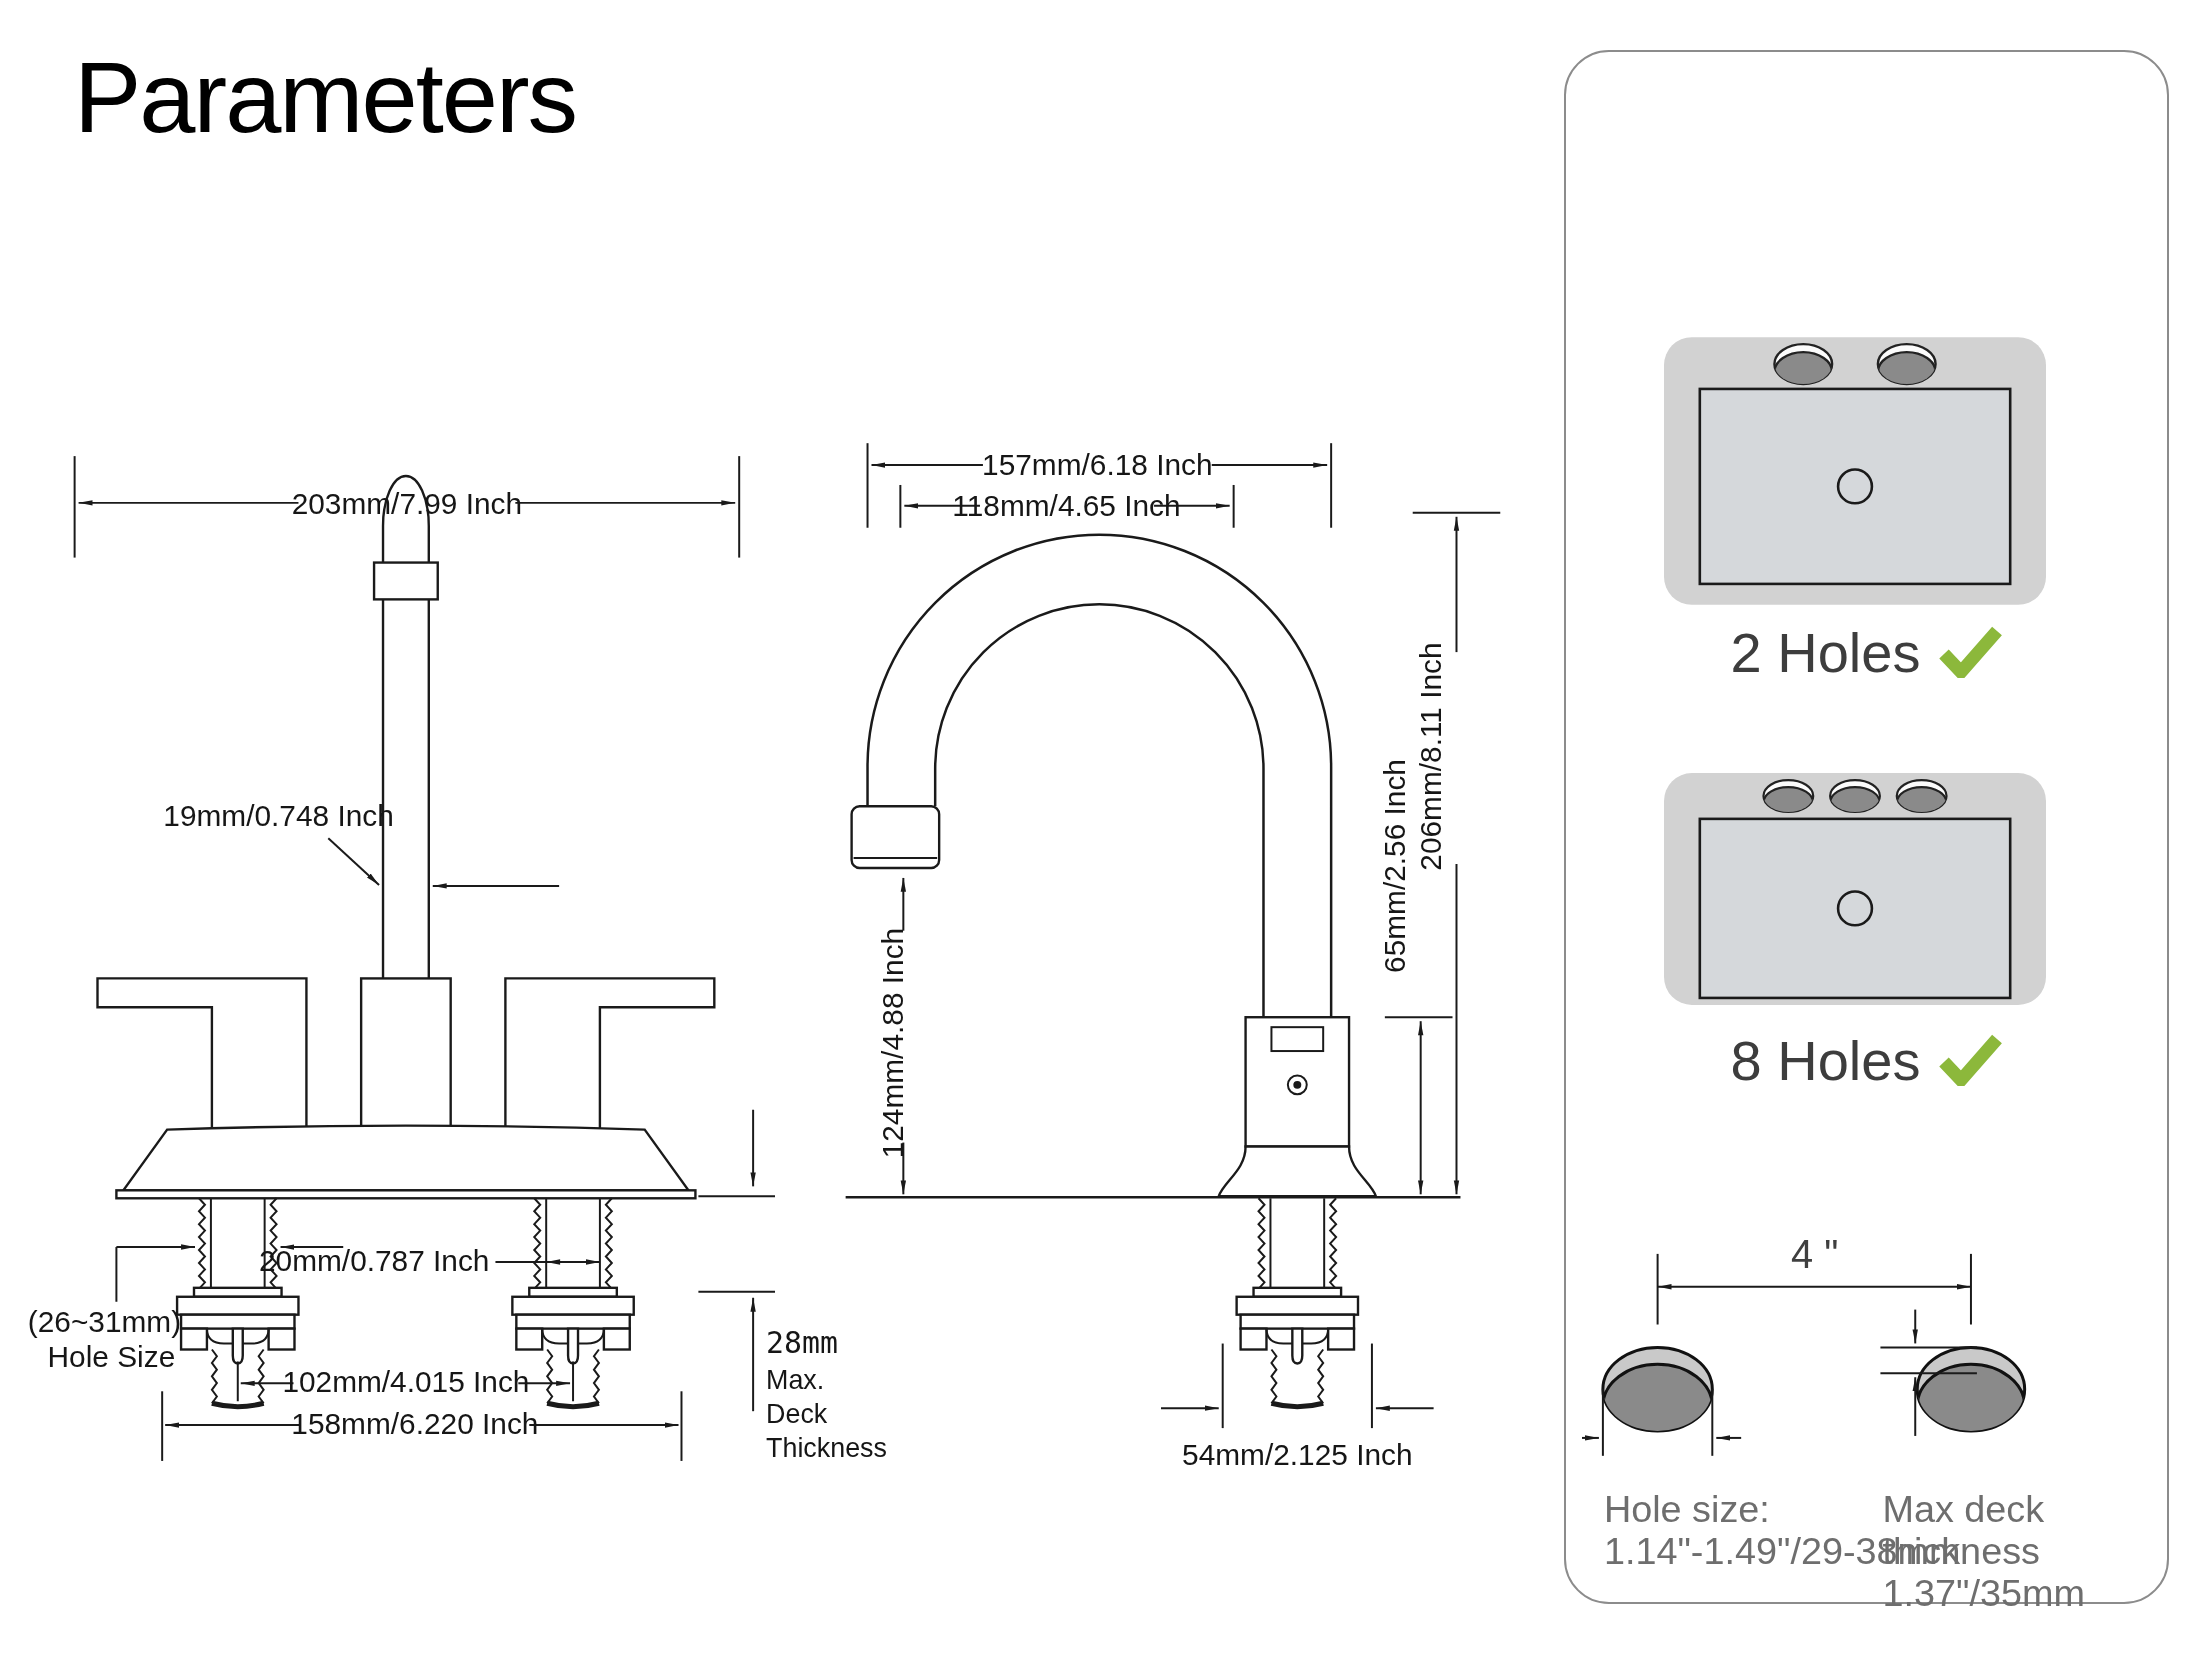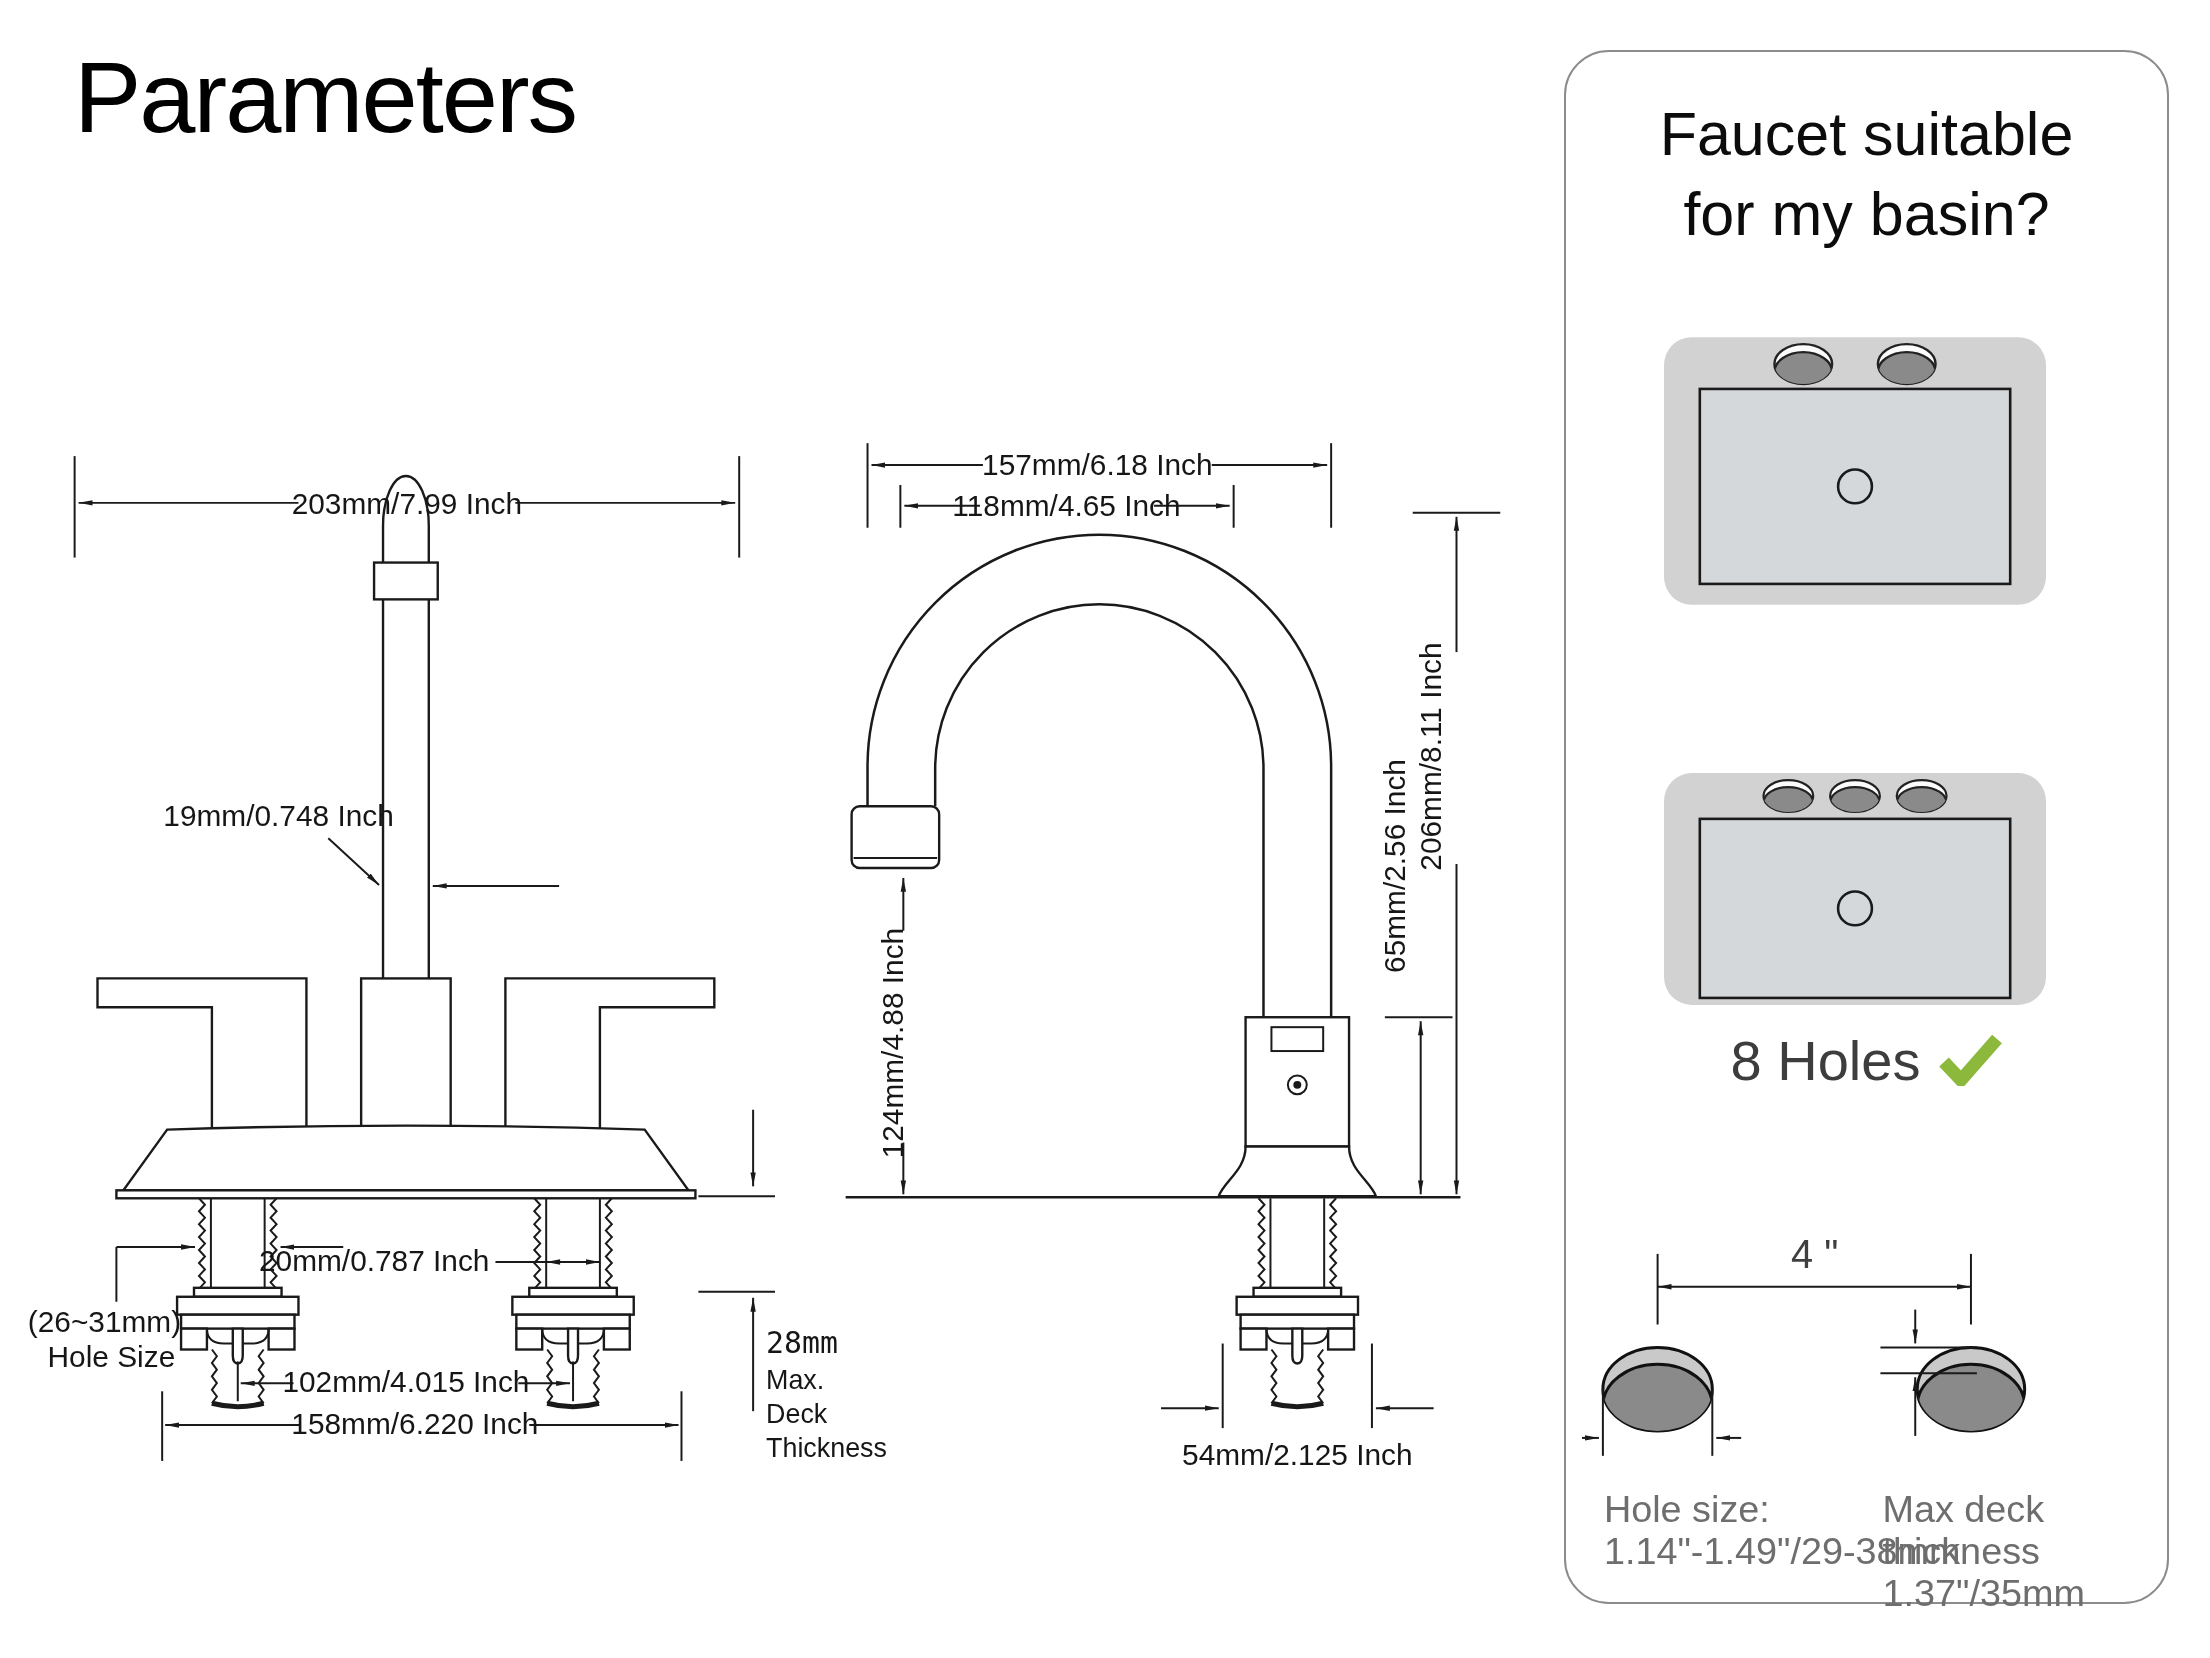--- a/index.html
+++ b/index.html
@@ -190,24 +190,20 @@
         <line class="ln" x1="1229" y1="920" x2="1229" y2="1005"></line>
         <line class="ln" x1="1379" y1="920" x2="1379" y2="1005"></line>
         <line class="ln" x1="1167" y1="985" x2="1225" y2="985" marker-end="url(#mE)"></line>
         <line class="ln" x1="1441" y1="985" x2="1383" y2="985" marker-end="url(#mE)"></line>
         <text x="1304" y="1042" text-anchor="middle">54mm/2.125 Inch</text>
       </g>
     </g>
   </svg>
 
   <div class="panel">
-    <div class="panel-title">
-      <div>Faucet suitable</div>
-      <div>for my basin?</div>
-    </div>
 
     <svg class="basin-svg" style="top:285px" width="382" height="268" viewBox="0 0 384 269">
       <defs>
         <clipPath id="h1a">
             <ellipse cx="140" cy="27" rx="29" ry="20"></ellipse>
           </clipPath>
         <clipPath id="h1b">
             <ellipse cx="244" cy="27" rx="29" ry="20"></ellipse>
           </clipPath>
       </defs>
@@ -216,20 +212,26 @@
         <ellipse cx="140" cy="27" rx="29" ry="20" fill="#fbfbfb" stroke="#222" stroke-width="2.4"></ellipse>
         <ellipse clip-path="url(#h1a)" cx="140" cy="35" rx="29" ry="20" fill="#8a8a8a" stroke="#222" stroke-width="2.4"></ellipse>
       </g>
       <g>
         <ellipse cx="244" cy="27" rx="29" ry="20" fill="#fbfbfb" stroke="#222" stroke-width="2.4"></ellipse>
         <ellipse clip-path="url(#h1b)" cx="244" cy="35" rx="29" ry="20" fill="#8a8a8a" stroke="#222" stroke-width="2.4"></ellipse>
       </g>
       <rect x="36" y="52" width="312" height="196" fill="#d5d8db" stroke="#1a1a1a" stroke-width="2.6"></rect>
       <circle cx="192" cy="150" r="17" fill="#d5d8db" stroke="#1a1a1a" stroke-width="2.6"></circle>
     </svg>
+    <div class="caption" style="top:565px;height:70px">
+      <span>2 Holes</span>
+      <svg width="64" height="52" viewBox="0 0 64 52">
+        <path d="M6,28 L23,46 L59,5" stroke="#8cb83b" stroke-width="13" fill="none"></path>
+      </svg>
+    </div>
 
     <svg class="basin-svg" style="top:721px" width="382" height="232" viewBox="0 0 384 233">
       <defs>
         <clipPath id="h2a">
             <ellipse cx="125" cy="23" rx="25" ry="16"></ellipse>
           </clipPath>
         <clipPath id="h2b">
             <ellipse cx="192" cy="23" rx="25" ry="16"></ellipse>
           </clipPath>
         <clipPath id="h2c">

